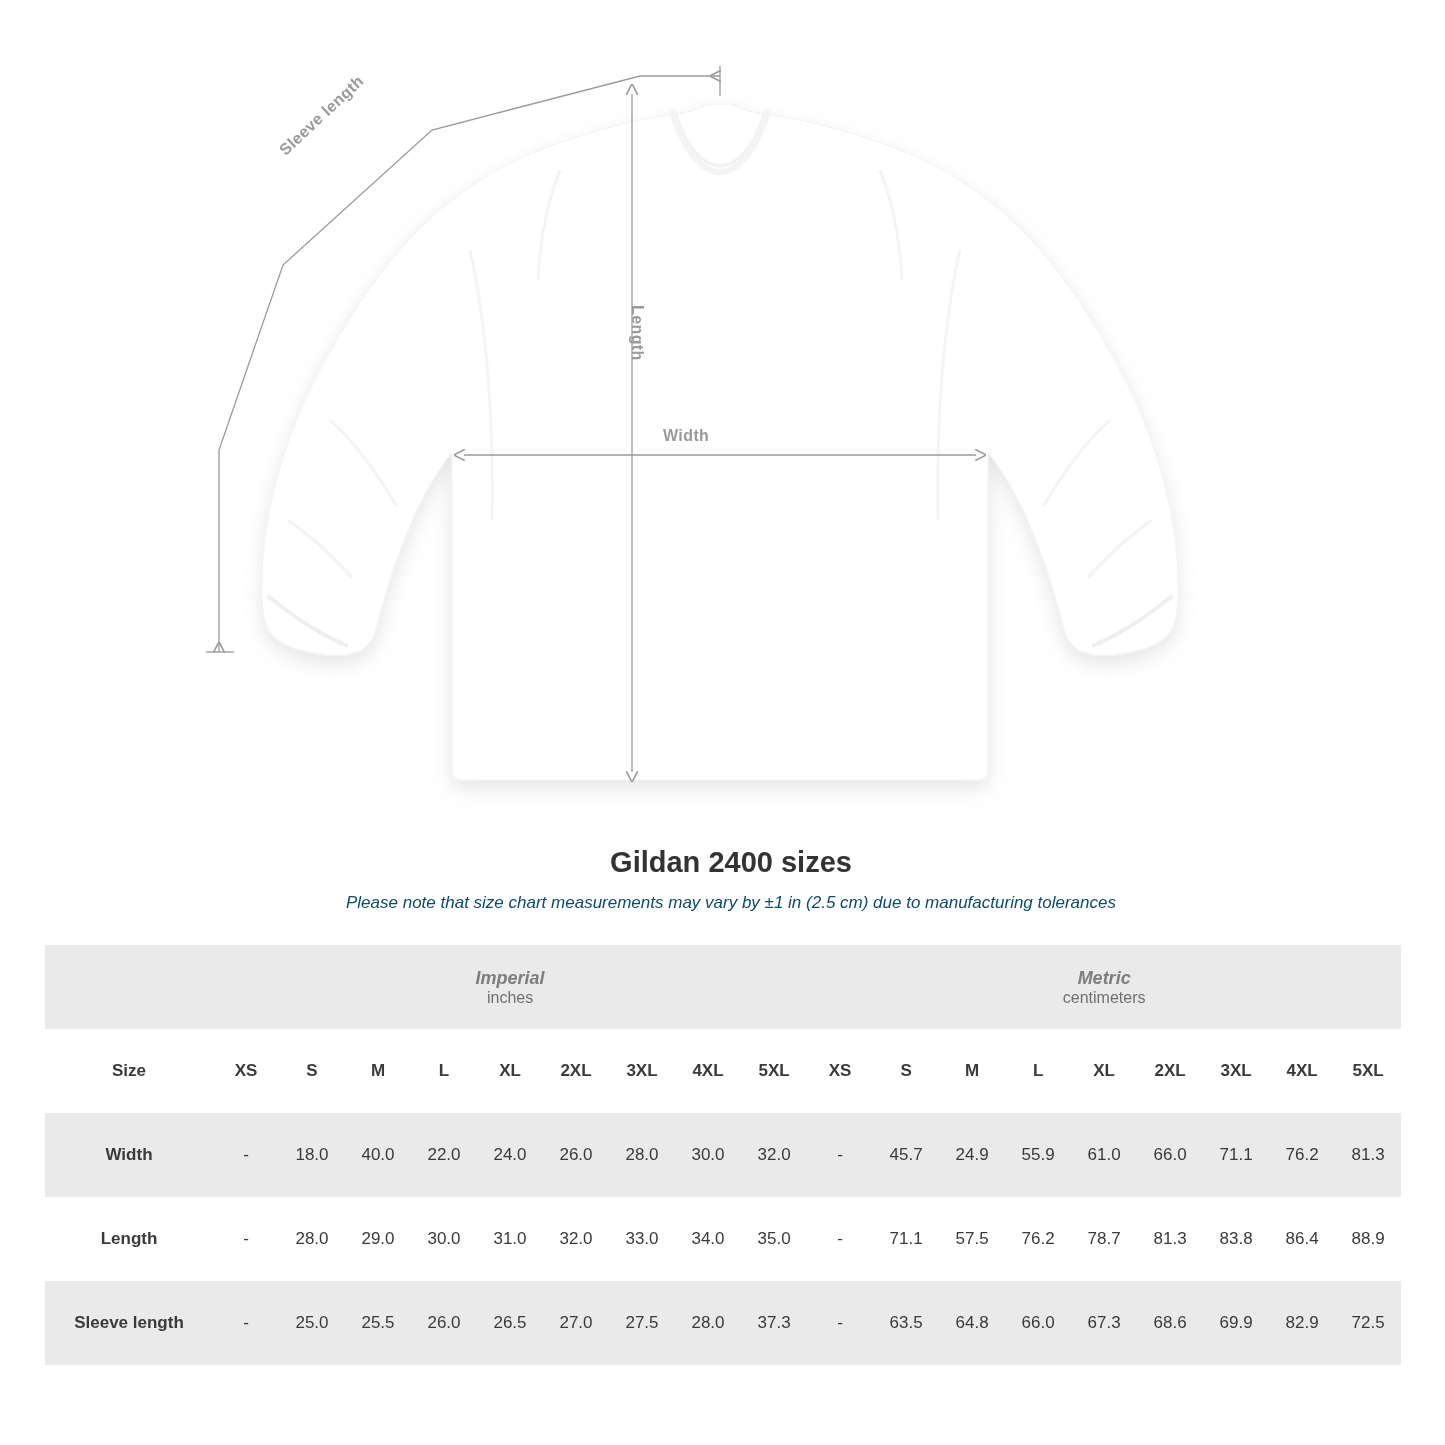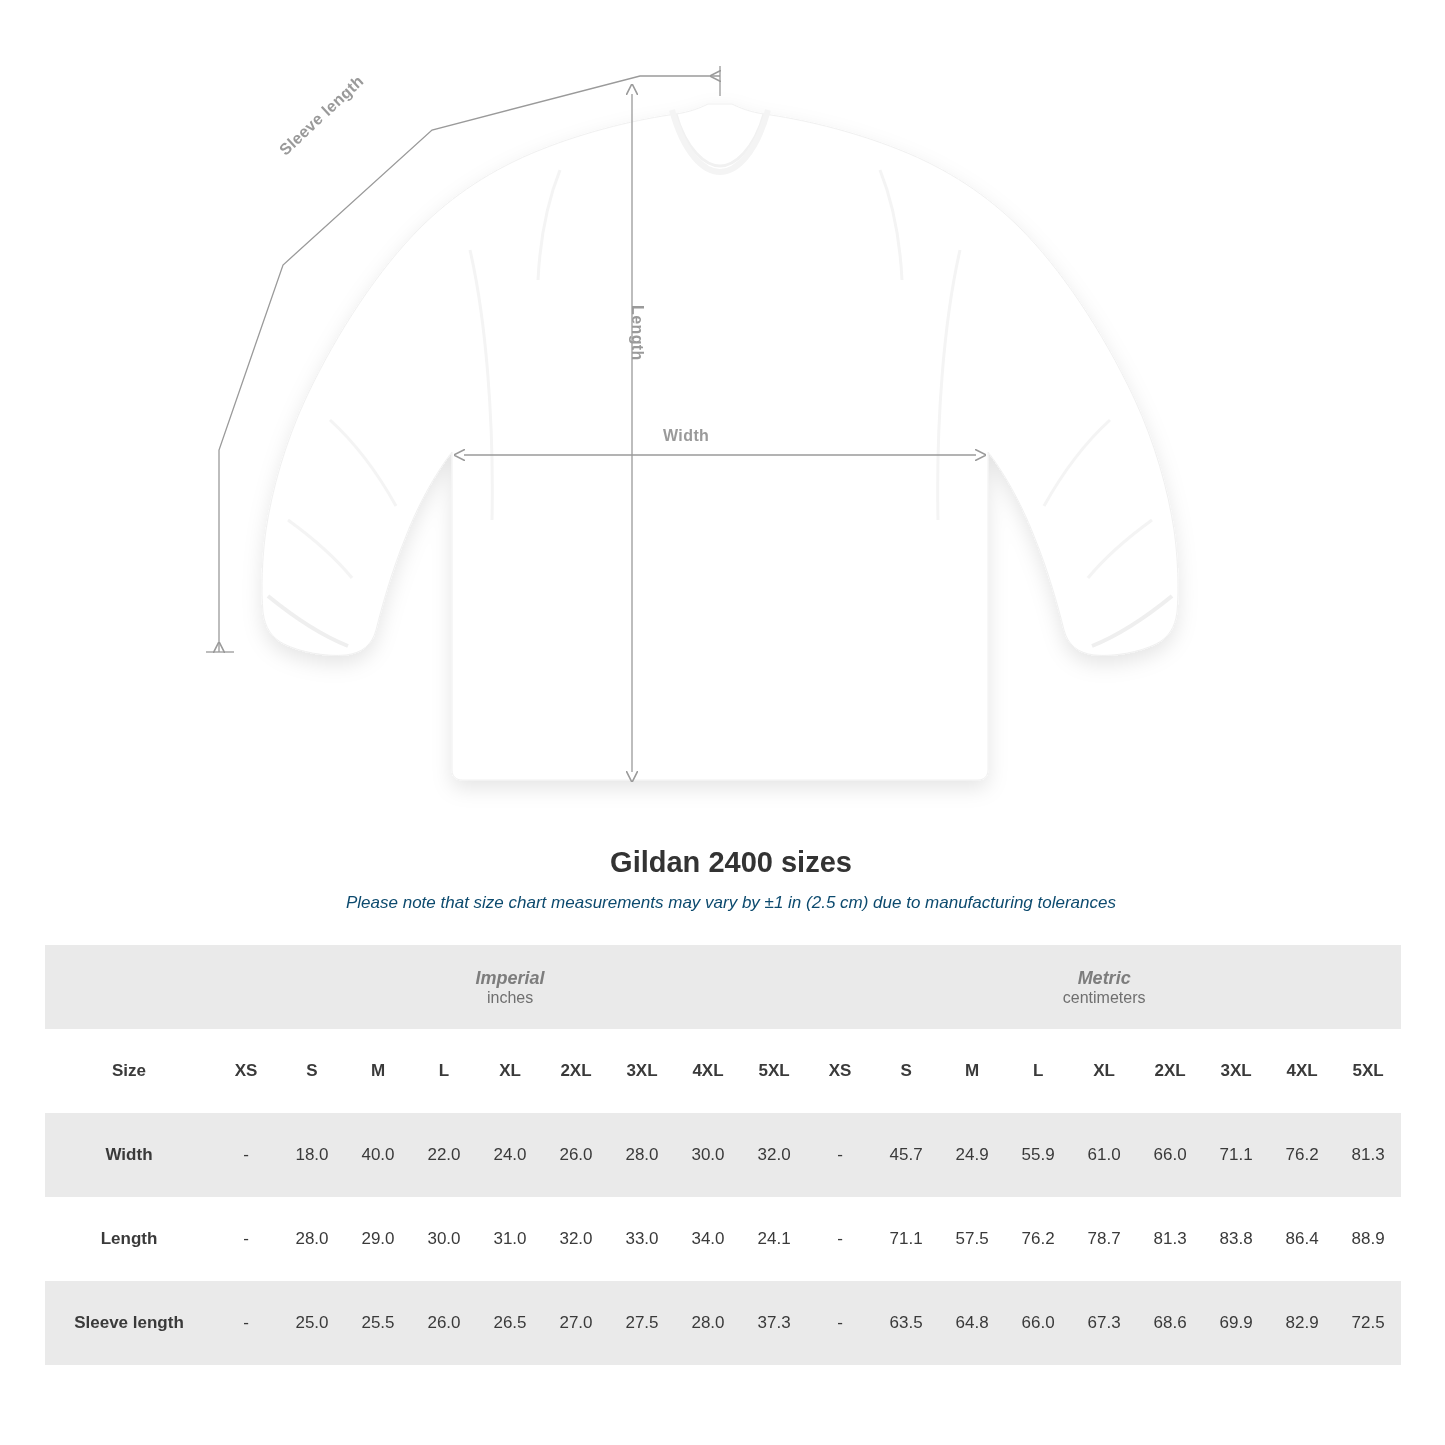--- a/index.html
+++ b/index.html
@@ -292,21 +292,21 @@
         <tr class="row-plain">
           <td class="row-head">Length</td>
           <td>-</td>
           <td>28.0</td>
           <td>29.0</td>
           <td>30.0</td>
           <td>31.0</td>
           <td>32.0</td>
           <td>33.0</td>
           <td>34.0</td>
-          <td>24.1</td>
+          <td>35.0</td>
           <td>-</td>
           <td>71.1</td>
           <td>57.5</td>
           <td>76.2</td>
           <td>78.7</td>
           <td>81.3</td>
           <td>83.8</td>
           <td>86.4</td>
           <td>88.9</td>
         </tr>

